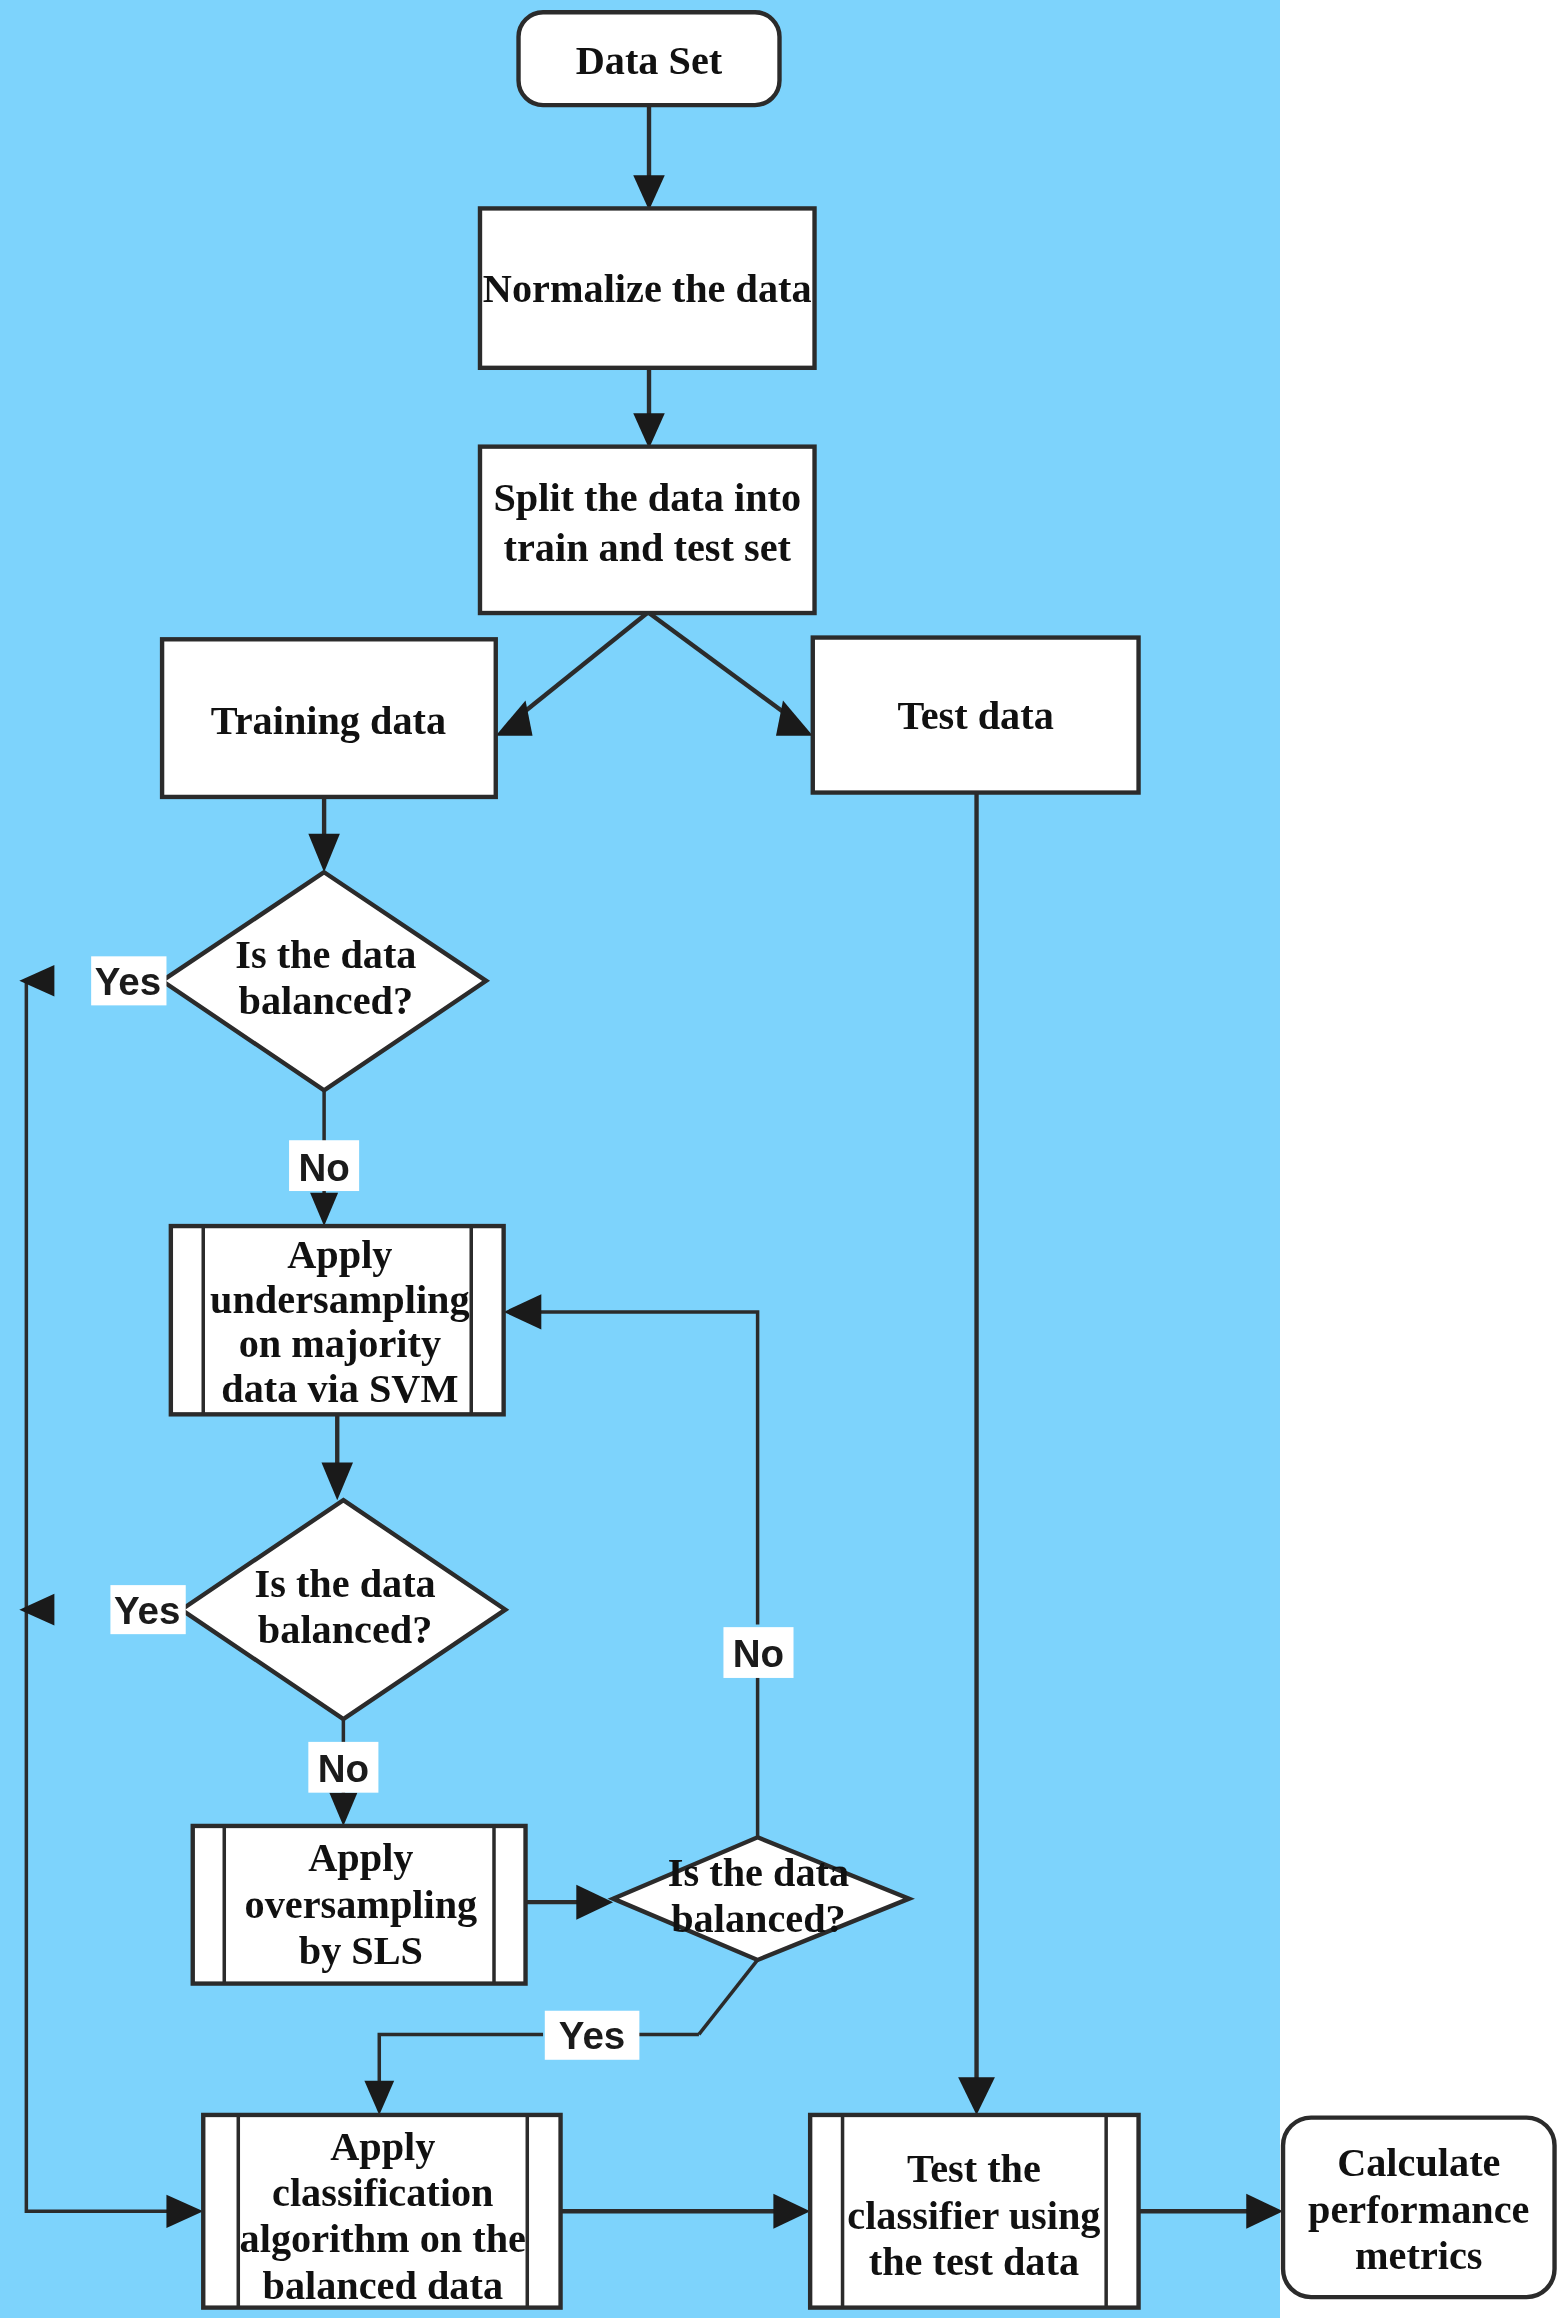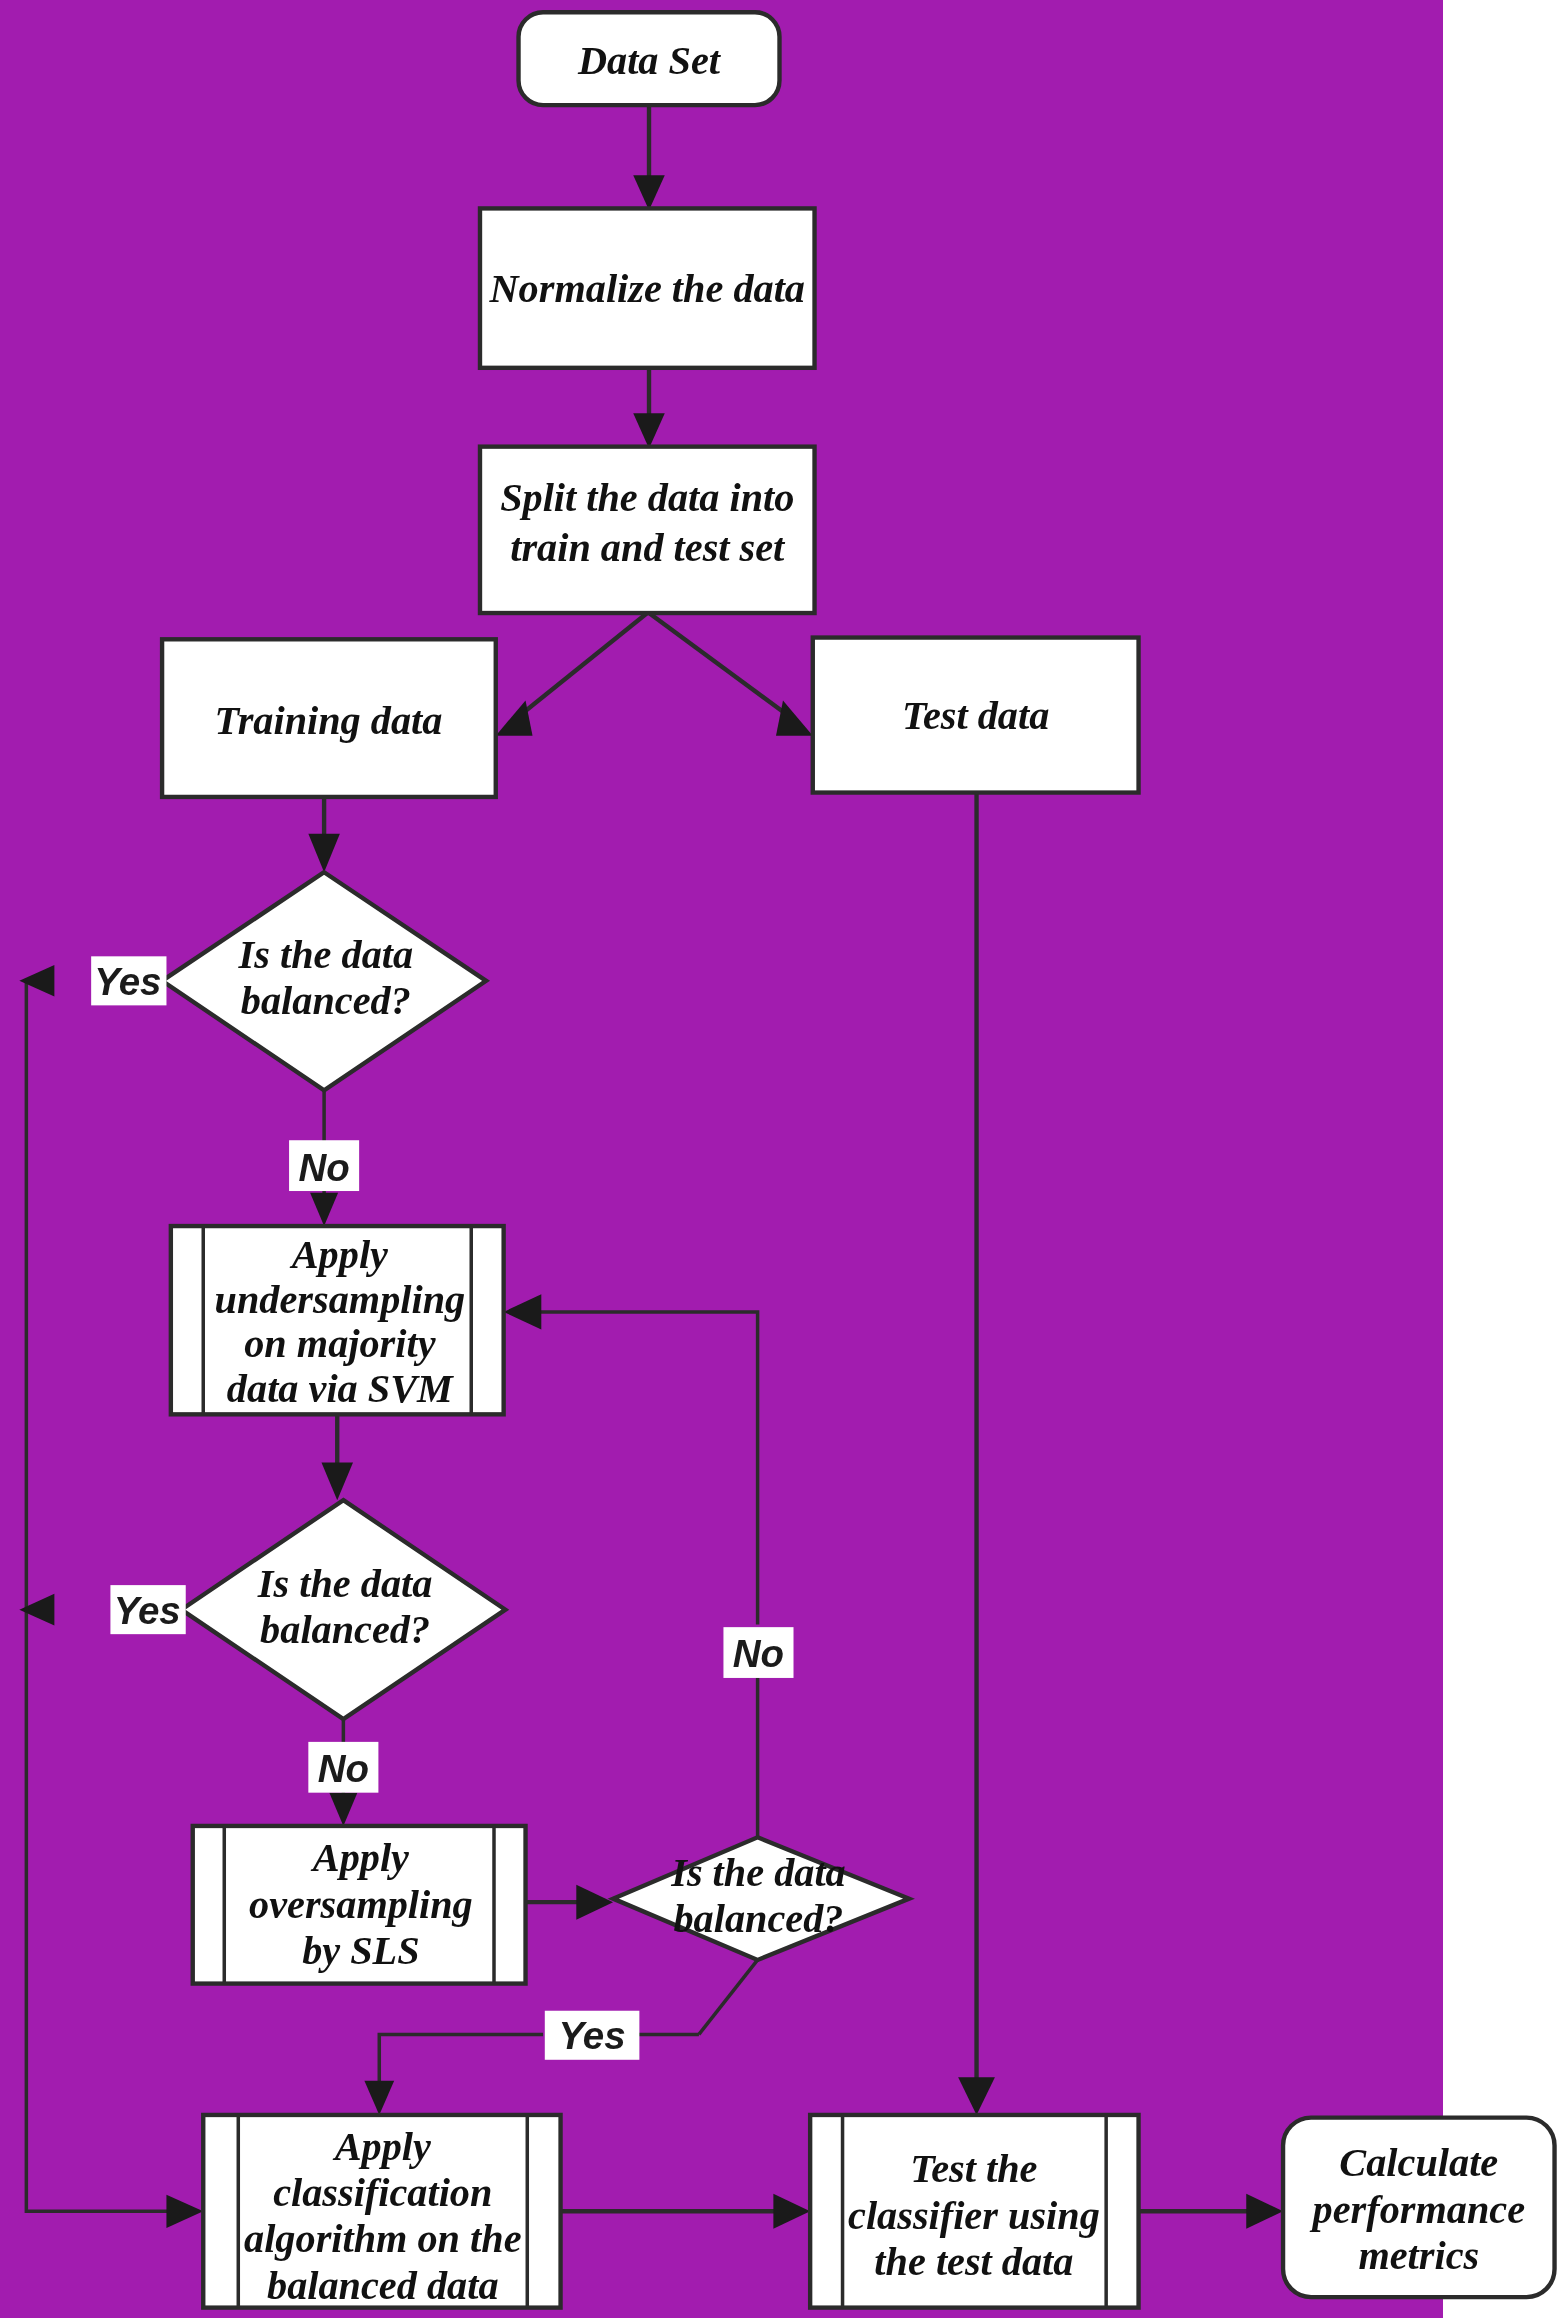--- a/index.html
+++ b/index.html
@@ -1,18 +1,18 @@
 <!DOCTYPE html>
 <html style="font-size:14px"><head>
 <meta charset="utf-8">
 <style>
   html,body{margin:0;padding:0;background:#ffffff;}
   body{width:1566px;height:2319px;overflow:hidden;
        font-family:"Liberation Serif", serif;}
-  #flow-root{position:relative;width:1443px;height:2319px;background:#a21caf;font-style:italic;}
+  #flow-root{position:relative;width:1280px;height:2319px;background:#7dd3fc;}
   svg{display:block;}
   .shape-line{fill:#ffffff;stroke:#2b2b2b;stroke-width:5;}
   .inner-bar{fill:none;stroke:#2b2b2b;stroke-width:4;}
   .conn{fill:none;stroke:#2b2b2b;stroke-width:5;}
   .conn-thin{fill:none;stroke:#2b2b2b;stroke-width:4;}
   .arrowhead{fill:#1a1a1a;stroke:none;}
   text.node-label{font-family:"Liberation Serif", serif;font-weight:700;
        fill:#111111;font-size:46px;text-anchor:middle;}
   text.edge-label{font-family:"Liberation Sans", sans-serif;font-weight:700;
        fill:#1b1b1b;font-size:44px;text-anchor:middle;}

